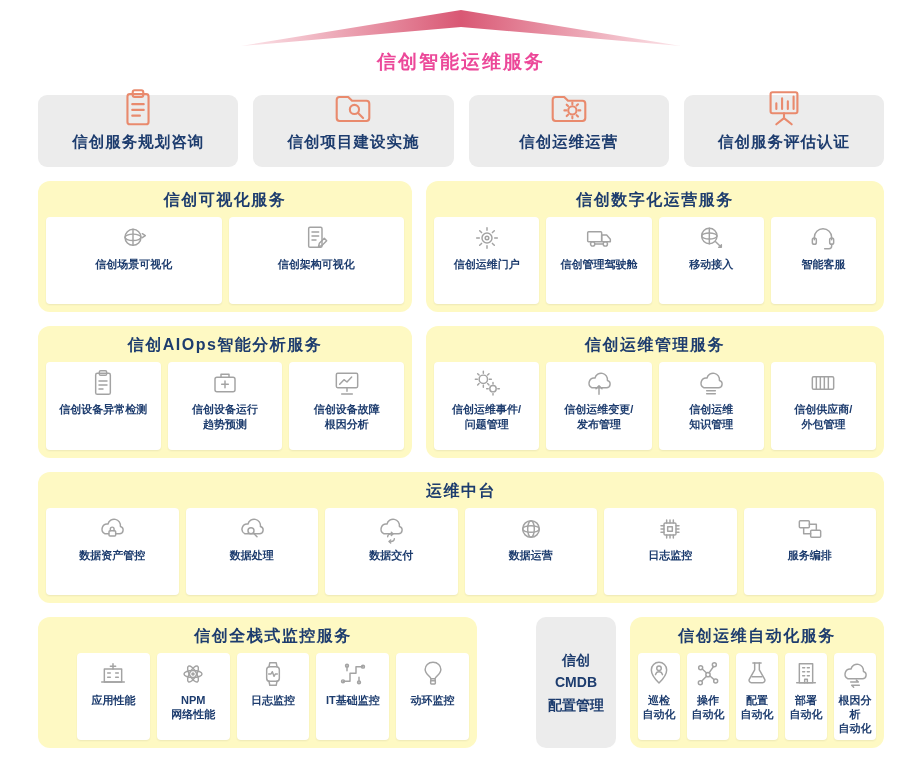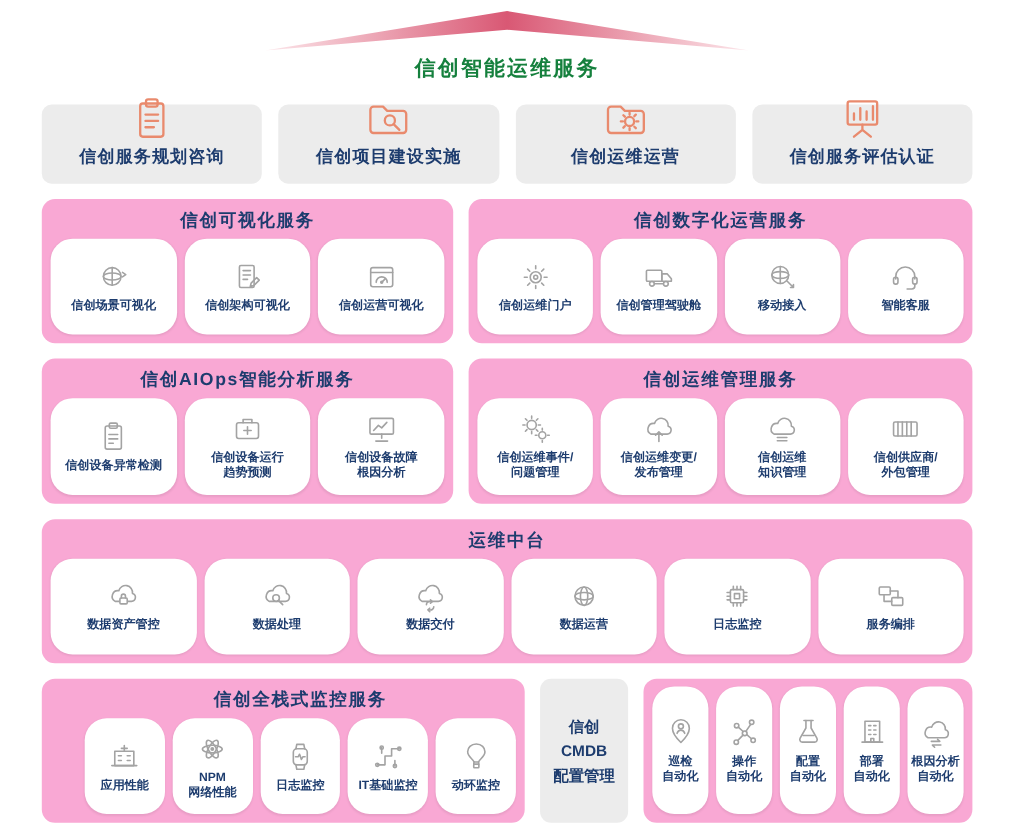--- a/index.html
+++ b/index.html
@@ -1,35 +1,35 @@
 <!DOCTYPE html>
 <html><head>
 <meta charset="utf-8">
 <style>
   html,body{margin:0;padding:0;background:#fff;}
   body{width:922px;height:760px;font-family:"Liberation Sans","DejaVu Sans",sans-serif;color:#1d3c6e;overflow:hidden;}
   .page{box-sizing:border-box;width:922px;height:760px;padding:8px 38px 12px;display:flex;flex-direction:column;}
   .hero{display:flex;flex-direction:column;align-items:center;flex:none;}
-  .title{font-size:19px;font-weight:bold;margin:3px 0 0;letter-spacing:2px;color:#15803d;}
+  .title{font-size:19px;font-weight:bold;margin:3px 0 0;letter-spacing:2px;color:#ec4899;}
   .top-row{display:flex;gap:15px;margin-top:12px;flex:none;height:80px;}
   .top-card{flex:1;background:#ececec;border-radius:9px;display:flex;flex-direction:column;align-items:center;justify-content:flex-start;padding:0 6px 10px;margin-top:8px;}
   .top-card .icon{width:46px;height:46px;margin-top:-10px;color:#e98a6d;}
   .top-label{font-size:15.5px;font-weight:bold;margin-top:1px;letter-spacing:1px;white-space:nowrap;}
   .section{display:flex;gap:14px;margin-top:14px;flex:1;min-height:0;}
-  .panel{background:#f9a8d4;border-radius:12px;padding:7px 8px 8px;display:flex;flex-direction:column;min-width:0;}
+  .panel{background:#fef9c3;border-radius:12px;padding:7px 8px 8px;display:flex;flex-direction:column;min-width:0;}
   .panel-title{text-align:center;font-size:16px;font-weight:bold;padding:2px 0 6px;letter-spacing:1.5px;flex:none;}
   .cards{display:flex;gap:7px;flex:1;min-height:0;}
-  .card{flex:1;min-width:0;background:#fff;border-radius:20px;box-shadow:0 1px 2px rgba(0,0,0,.07);display:flex;flex-direction:column;align-items:center;justify-content:center;padding:5px 2px;text-align:center;}
+  .card{flex:1;min-width:0;background:#fff;border-radius:4px;box-shadow:0 1px 2px rgba(0,0,0,.07);display:flex;flex-direction:column;align-items:center;justify-content:flex-start;padding:5px 2px;text-align:center;}
   .card .icon{width:32px;height:32px;color:#a3a3a3;flex:none;}
   .card-label{font-size:11px;font-weight:bold;line-height:1.3;white-space:pre-line;margin-top:3px;}
   .icon svg{width:100%;height:100%;display:block;}
   .w-left{width:358px;flex:none;}
   .grow{flex:1;}
   .w-mon{width:392px;flex:none;padding-left:39px;}
-  .cmdb{width:80px;flex:none;background:#ececec;border-radius:10px;display:flex;align-items:center;justify-content:center;}
+  .cmdb{width:80px;flex:none;background:#ececec;border-radius:10px;display:flex;align-items:center;justify-content:center;margin-left:45px;}
   .cmdb-label{font-size:14px;font-weight:bold;white-space:pre-line;text-align:center;line-height:1.6;}
 </style>
 </head>
 <body>
 
 <div class="page">
 
   <header class="hero">
     <svg class="roof" viewBox="0 0 440 38" width="440" height="38" aria-hidden="true">
       <defs>
@@ -105,32 +105,20 @@
         <div class="card">
           <span class="icon">
               <svg viewBox="0 0 48 48" fill="none" stroke="currentColor" stroke-width="2.2" stroke-linecap="round" stroke-linejoin="round">
                 <rect x="13" y="8" width="20" height="30" rx="2"></rect>
                 <path d="M18 15h10M18 21h10M18 27h6"></path>
                 <path d="m29 32 7.5-7.5 3.5 3.5-7.5 7.5-4.7 1.2z"></path>
               </svg>
             </span>
           <span class="card-label">信创架构可视化</span>
         </div>
-        <div class="card">
-          <span class="icon">
-              <svg viewBox="0 0 48 48" fill="none" stroke="currentColor" stroke-width="2.2" stroke-linecap="round" stroke-linejoin="round">
-                <rect x="9" y="11" width="30" height="26" rx="3"></rect>
-                <path d="M9 17.5h30"></path>
-                <path d="M16.5 31a7.5 7.5 0 0 1 15 0"></path>
-                <path d="m24 31 5-5"></path>
-                <circle cx="24" cy="31" r="1.3"></circle>
-              </svg>
-            </span>
-          <span class="card-label">信创运营可视化</span>
-        </div>
       </div>
     </div>
     <div class="panel grow">
       <div class="panel-title">信创数字化运营服务</div>
       <div class="cards">
         <div class="card">
           <span class="icon">
               <svg viewBox="0 0 48 48" fill="none" stroke="currentColor" stroke-width="2.2" stroke-linecap="round" stroke-linejoin="round">
                 <circle cx="24" cy="24" r="7.5"></circle>
                 <circle cx="24" cy="24" r="2.7"></circle>
@@ -393,20 +381,21 @@
           <span class="card-label">动环监控</span>
         </div>
       </div>
     </div>
     <div class="cmdb">
       <div class="cmdb-label">信创
 CMDB
 配置管理</div>
     </div>
     <div class="panel grow">
+      <div class="panel-title">信创运维自动化服务</div>
       <div class="cards">
         <div class="card">
           <span class="icon">
               <svg viewBox="0 0 48 48" fill="none" stroke="currentColor" stroke-width="2.2" stroke-linecap="round" stroke-linejoin="round">
                 <path d="M24 6.5A11.5 11.5 0 0 1 35.5 18c0 8.3-11.5 19.5-11.5 19.5S12.5 26.3 12.5 18A11.5 11.5 0 0 1 24 6.5z"></path>
                 <circle cx="24" cy="15.5" r="3.4"></circle>
                 <path d="M18.8 25c.8-2.9 2.8-4.4 5.2-4.4s4.4 1.5 5.2 4.4"></path>
               </svg>
             </span>
           <span class="card-label">巡检

